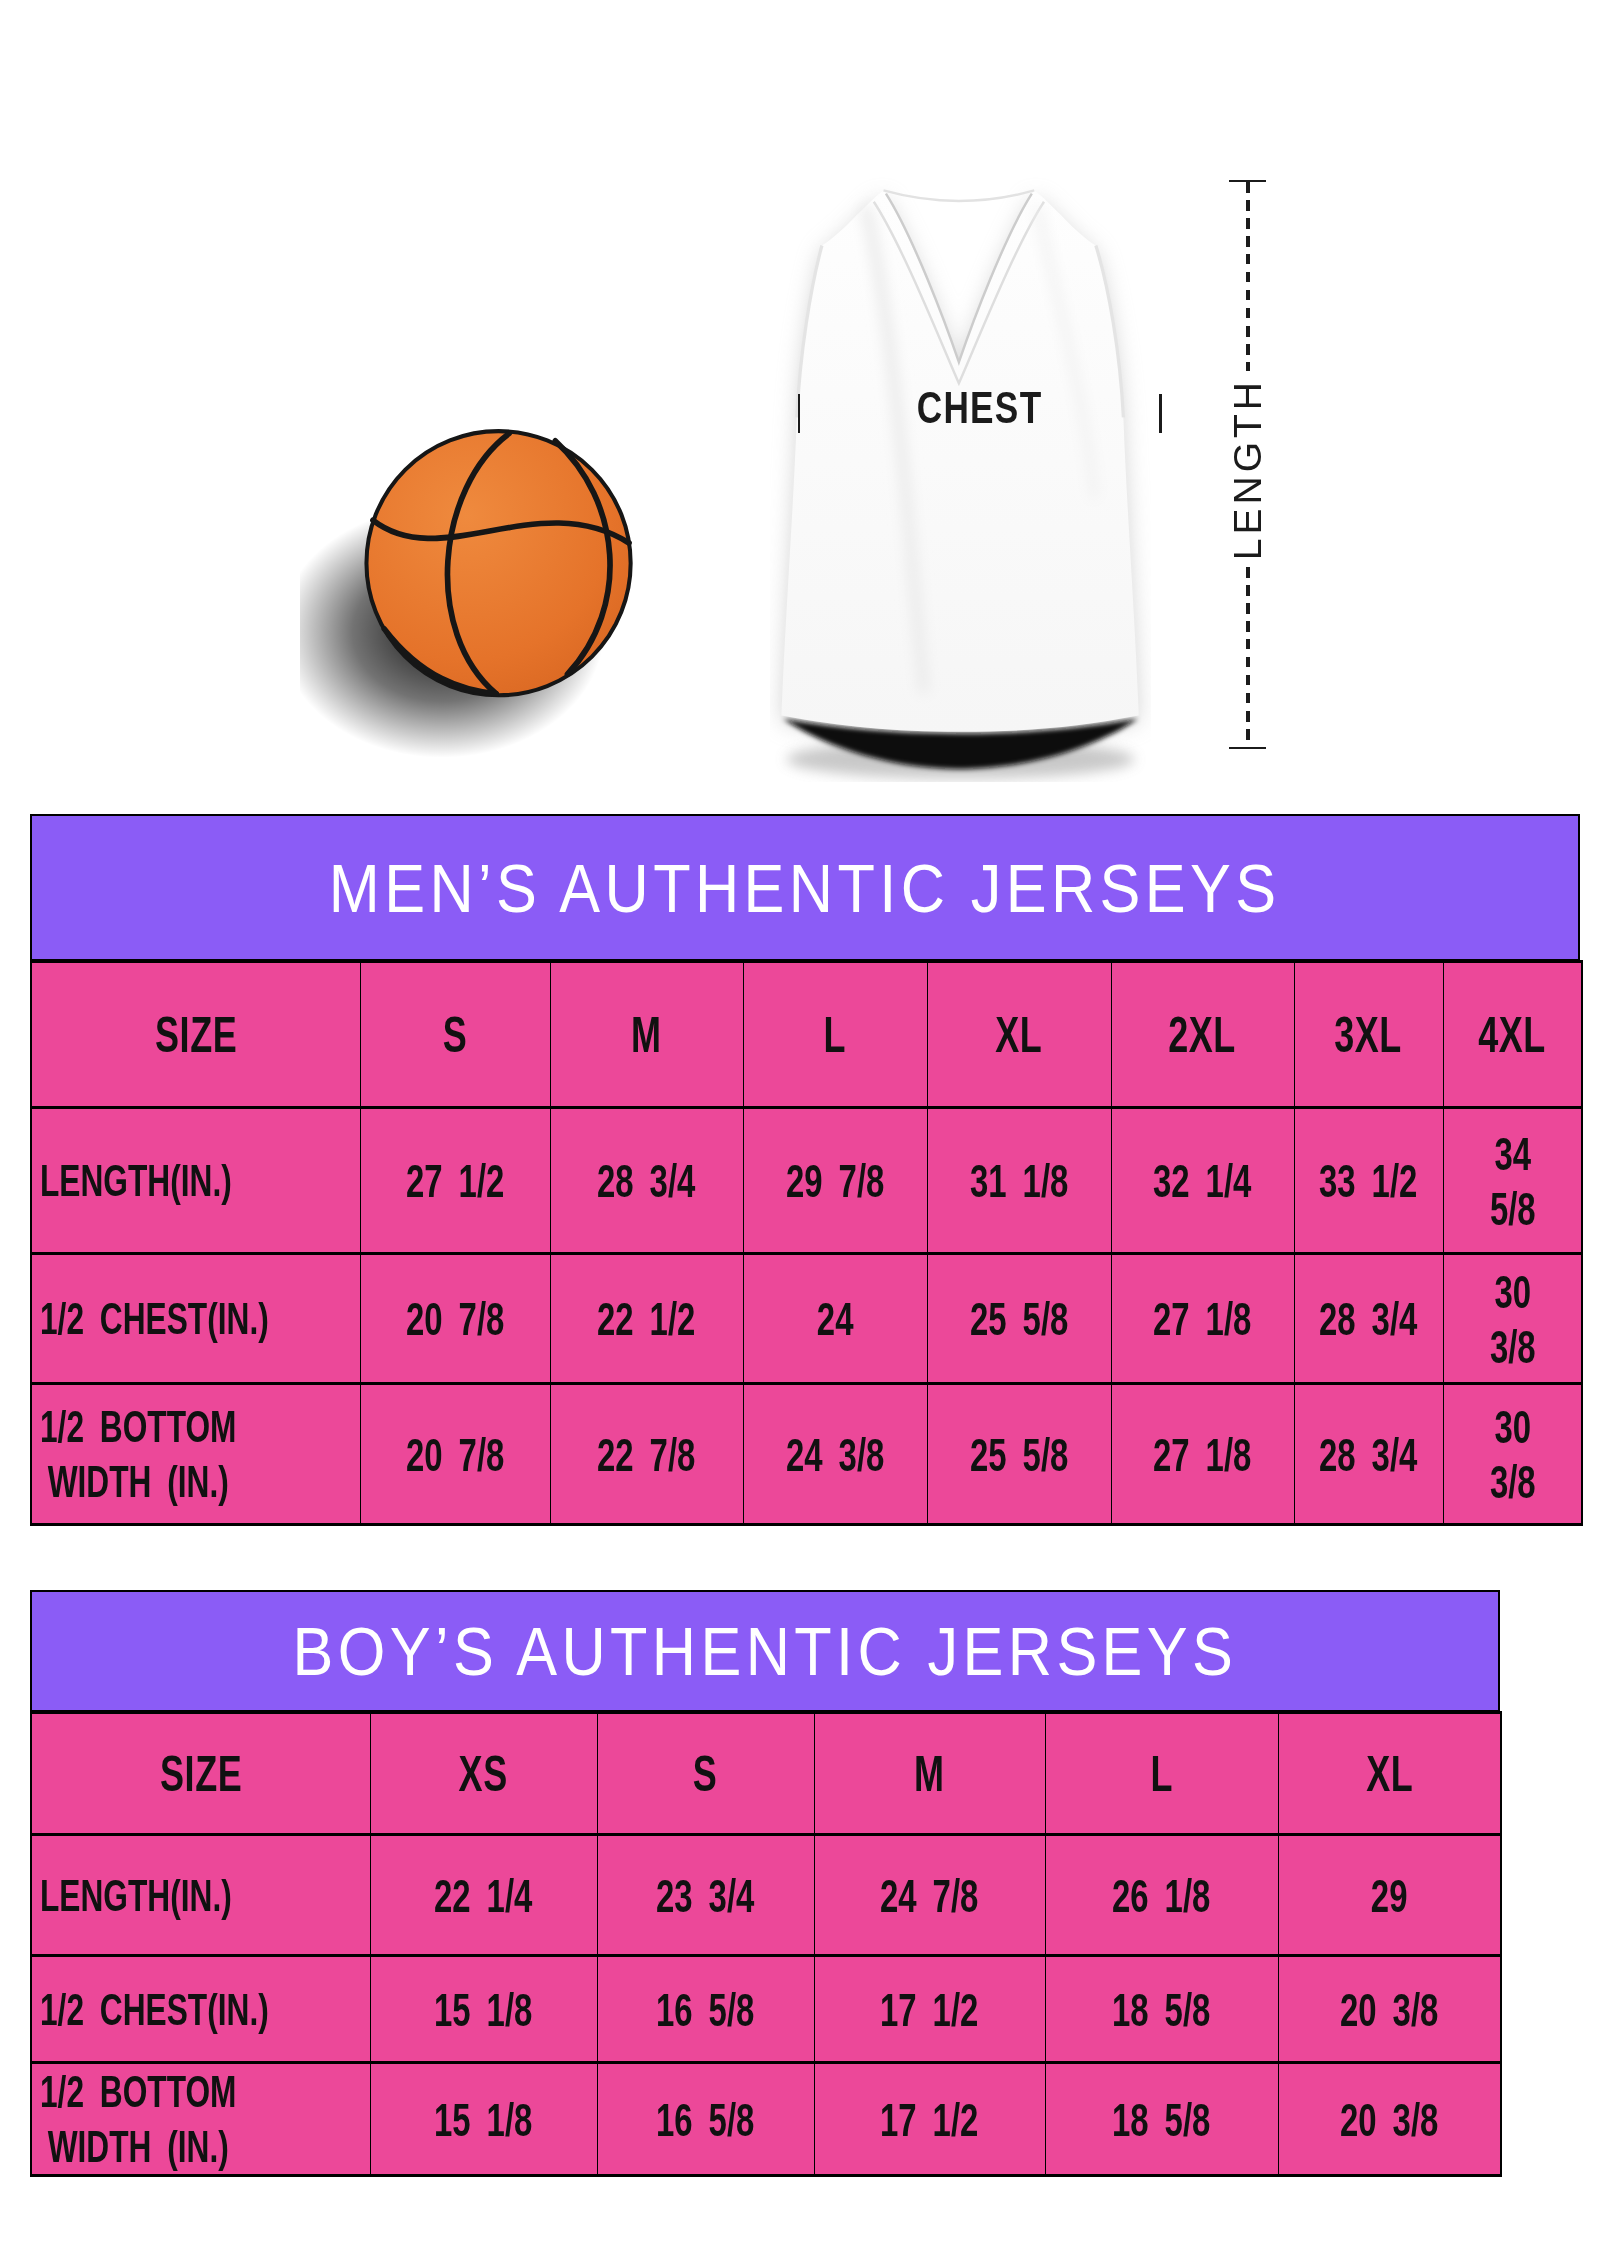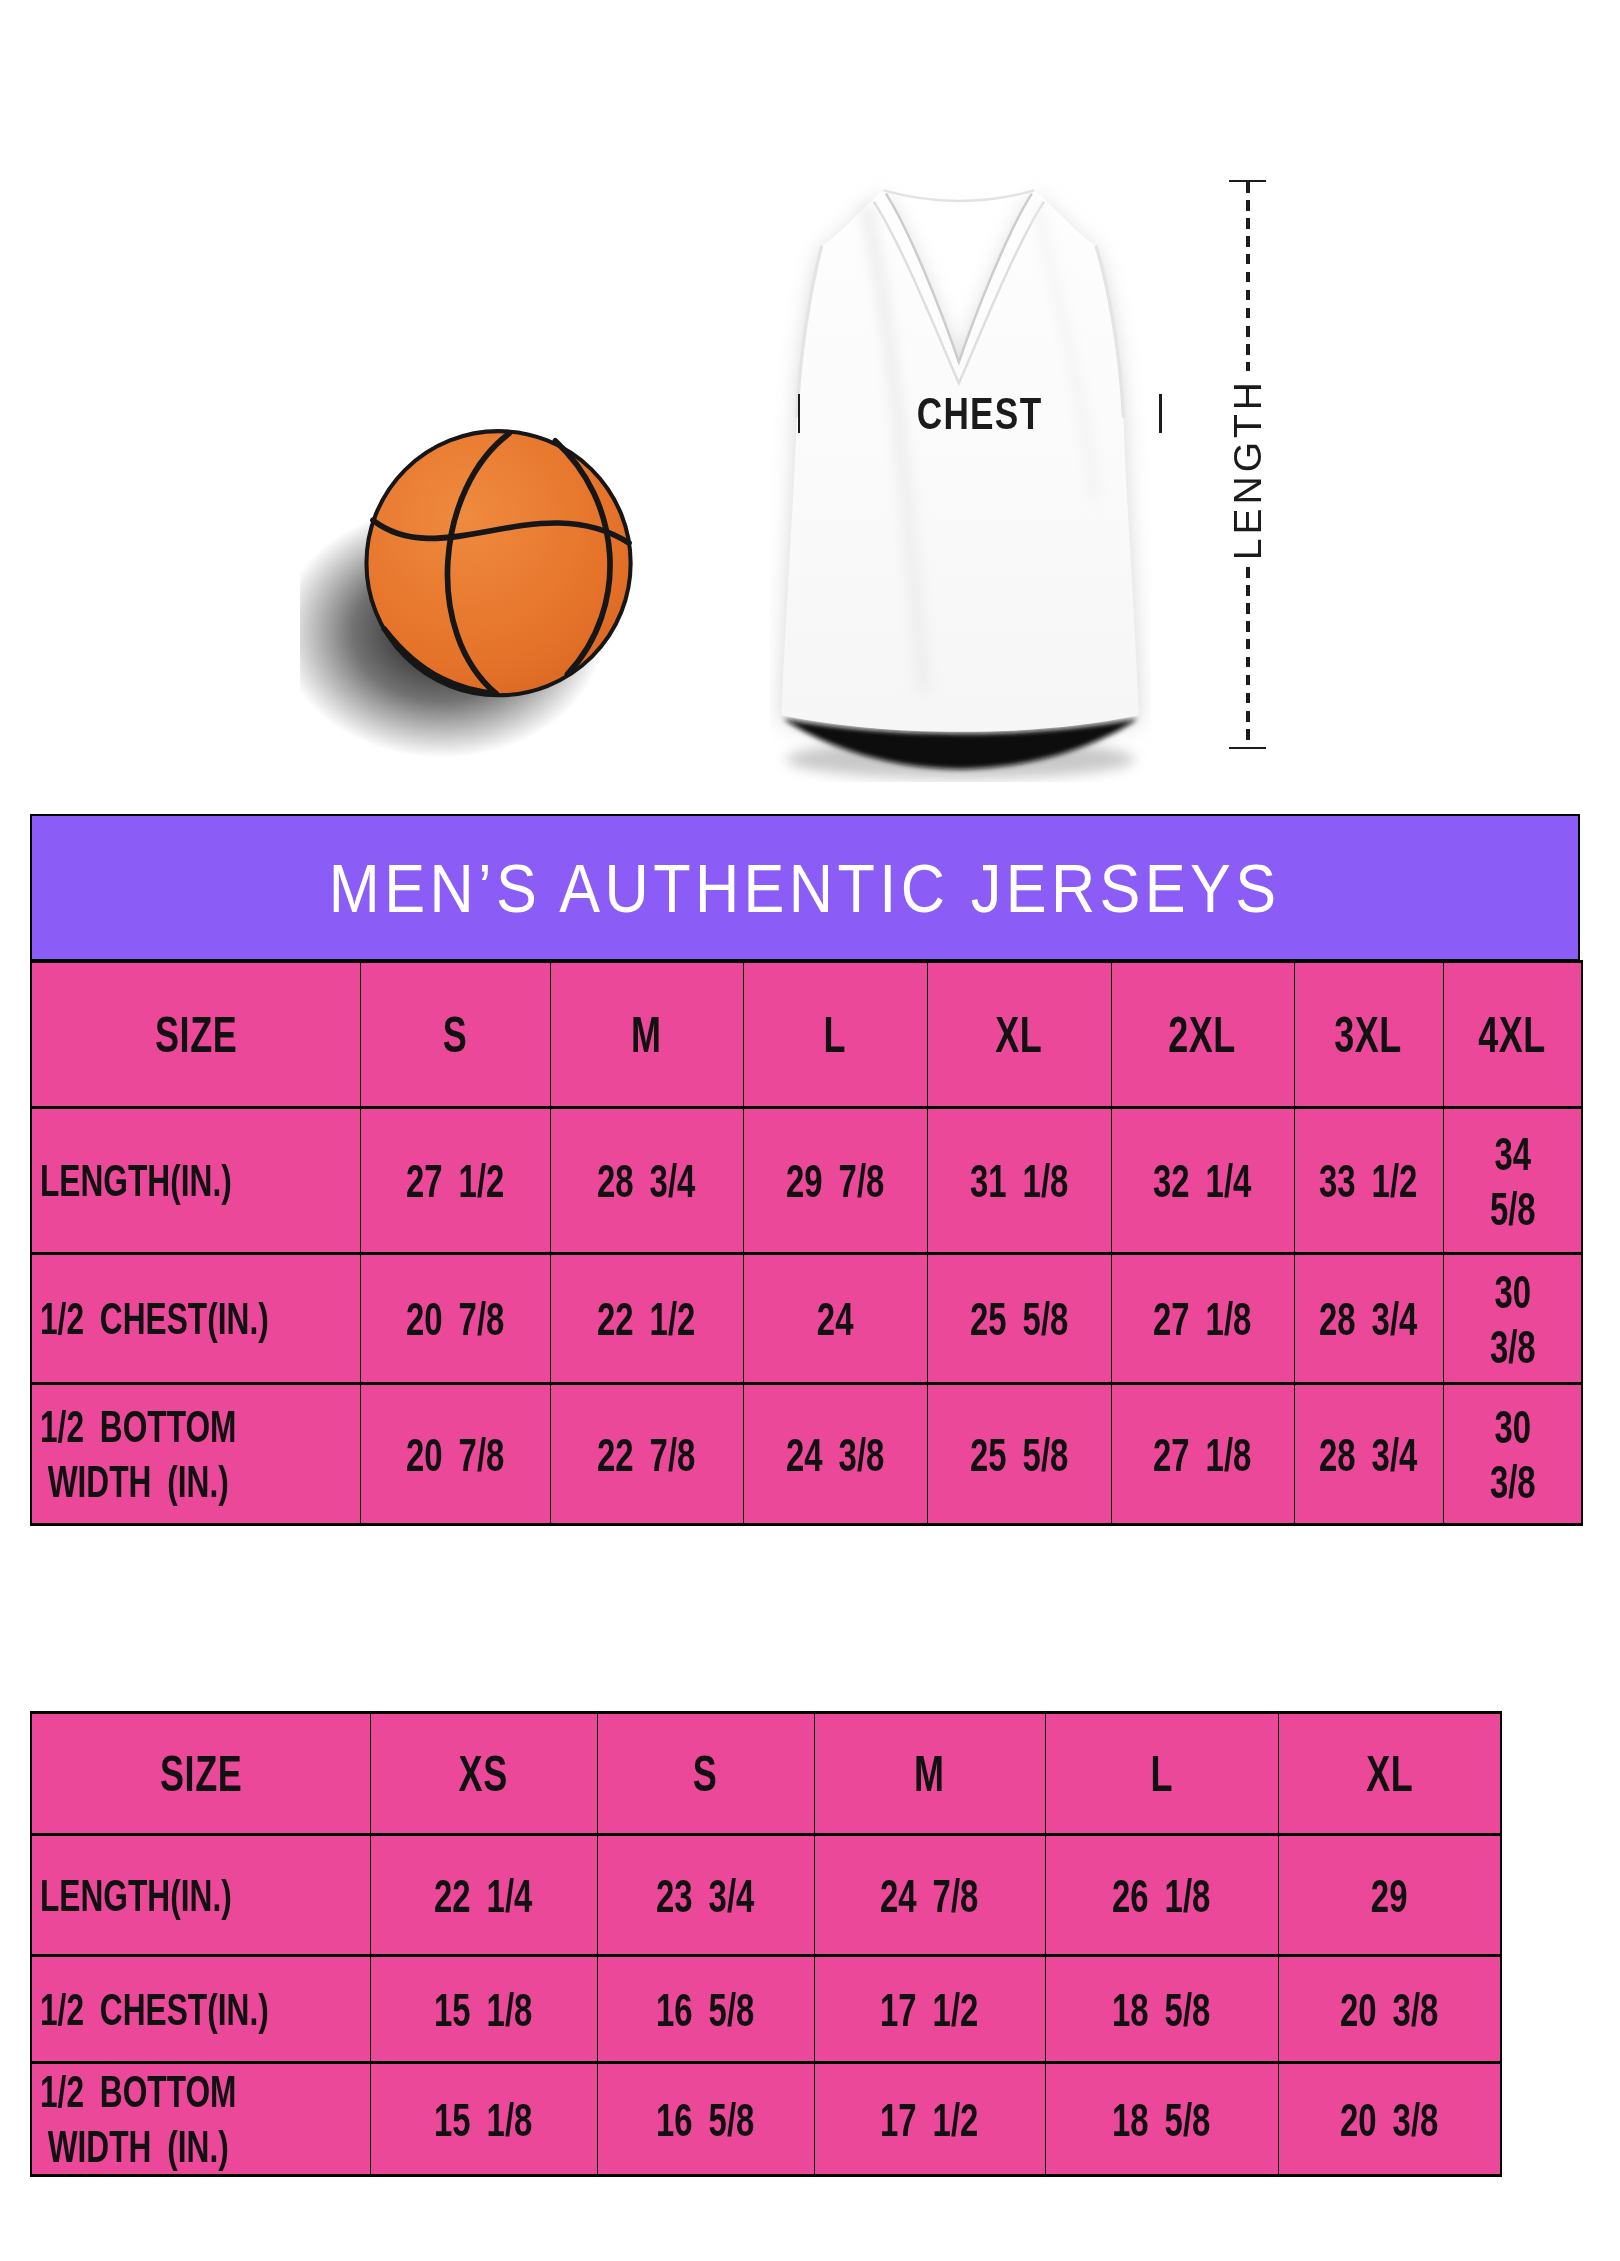--- a/index.html
+++ b/index.html
@@ -10,21 +10,21 @@
   .title{position:absolute;top:16px;left:0;width:1620px;text-align:center;}
   .title .t{display:inline-block;font-size:84px;font-weight:bold;color:#0d0d0d;
             letter-spacing:9.7px;word-spacing:57px;transform:scaleX(0.60);transform-origin:center;
             white-space:nowrap;line-height:1.05;}
 
   
   .ball{position:absolute;left:300px;top:389px;width:389px;height:389px;}
   .jersey{position:absolute;left:770px;top:158px;width:381px;height:624px;}
 
   .chest-line{position:absolute;left:798px;top:394px;width:293px;height:39px;
-              display:flex;align-items:center;gap:48px;}
+              display:flex;align-items:flex-end;gap:48px;}
   .cap-v{width:2.4px;height:39px;background:#1b1b1b;flex:0 0 auto;}
   .dash-h{height:4px;background:repeating-linear-gradient(90deg,#1b1b1b 0 10.5px,transparent 10.5px 18px);}
   .chest-line .seg-l{flex:2.2;}
   .chest-line .seg-r{flex:1;}
   .chest-line .lab{flex:0 0 auto;margin:0 4.9px;font-size:44px;font-weight:bold;color:#1b1b1b;
                    display:inline-block;transform:scaleX(0.8);transform-origin:center;
                    letter-spacing:1.6px;white-space:nowrap;}
 
   .length-line{position:absolute;left:1228px;top:180px;width:39px;height:569px;
                display:flex;flex-direction:column;align-items:center;}
@@ -197,20 +197,23 @@
       <td><span class="cnd vl">22 7/8</span></td>
       <td><span class="cnd vl">24 3/8</span></td>
       <td><span class="cnd vl">25 5/8</span></td>
       <td><span class="cnd vl">27 1/8</span></td>
       <td><span class="cnd vl">28 3/4</span></td>
       <td><span class="cnd vl">30 3/8</span></td>
     </tr>
     </tbody>
   </table>
 
+  <div class="band band-boy">
+    <span class="t">BOY’S AUTHENTIC JERSEYS</span>
+  </div>
 
   <table class="tbl tbl-boy">
     <colgroup>
       <col style="width:339px">
         <col style="width:227px">
         <col style="width:217px">
       <col style="width:231px">
         <col style="width:233px">
         <col style="width:223px">
     </colgroup>

